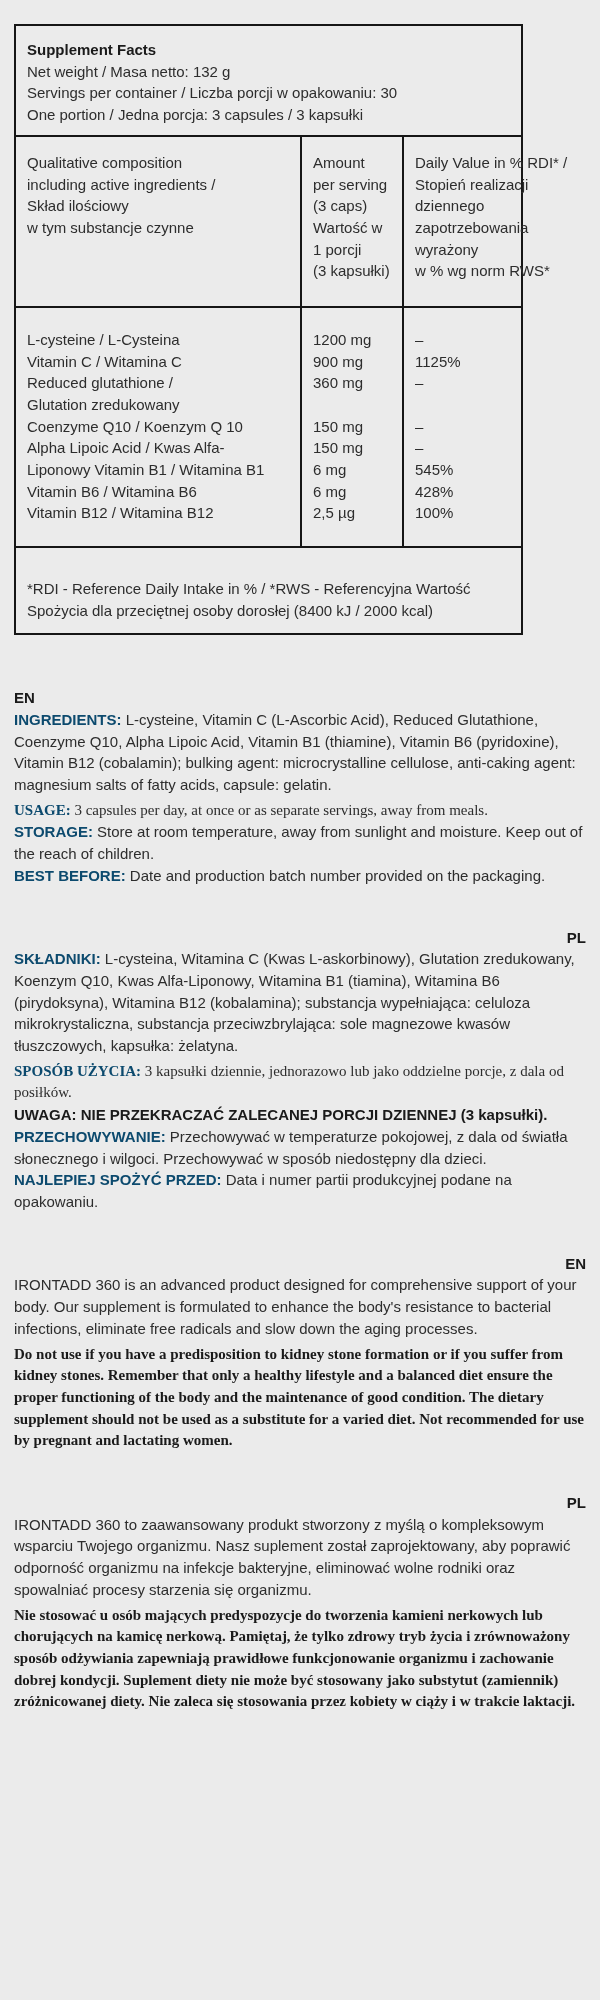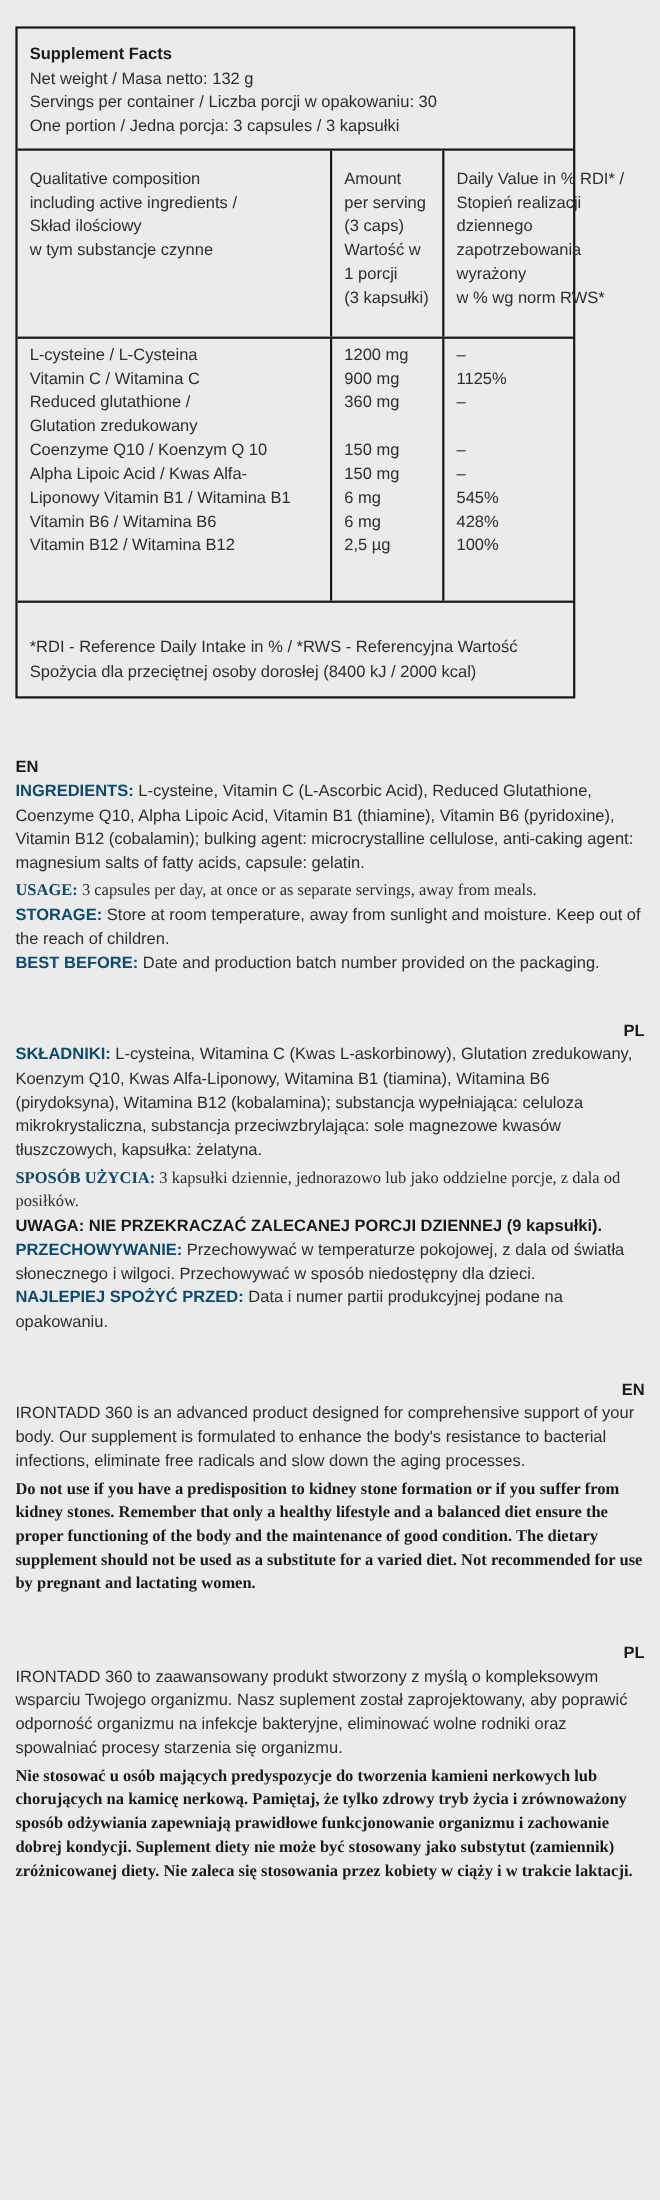--- a/index.html
+++ b/index.html
@@ -26,21 +26,21 @@
     border-bottom: 2px solid #161616;
     min-height: 108px;
   }
   .sf-title { font-weight: 700; color: #1a1a1a; }
   .info-line { min-height: 21.7px; }
 
   .sf-row { display: grid; grid-template-columns: 284px 102px 183px; }
   .sf-header { border-bottom: 2px solid #161616; min-height: 171px; }
   .sf-body { border-bottom: 2px solid #161616; min-height: 240px; }
   .cell { padding: 15px 8px 6px 11px; }
-  .sf-body .cell { padding-top: 4px; }
+  .sf-body .cell { padding-top: 21px; }
   .cell.c2, .cell.c3 { border-left: 2px solid #161616; }
   .cell-line { min-height: 21.7px; white-space: nowrap; }
   .sf-header .cell-line { white-space: normal; }
   .sf-foot { padding: 30px 11px 12px 11px; min-height: 85px; }
 
   
   .text-area { margin-top: 52px; padding-right: 2px; }
   .lang { font-weight: 700; color: #1a1a1a; }
   .para b { color: #0c4a6e; }
   .bold-para { font-weight: 700; color: #1a1a1a; }
@@ -132,21 +132,21 @@
     <p class="para"><b>INGREDIENTS:</b> <span>L-cysteine, Vitamin C (L-Ascorbic Acid), Reduced Glutathione, Coenzyme Q10, Alpha Lipoic Acid, Vitamin B1 (thiamine), Vitamin B6 (pyridoxine), Vitamin B12 (cobalamin); bulking agent: microcrystalline cellulose, anti-caking agent: magnesium salts of fatty acids, capsule: gelatin.</span></p>
 
     <p class="para mt-line"><b>USAGE:</b> <span>3 capsules per day, at once or as separate servings, away from meals.</span></p>
     <p class="para"><b>STORAGE:</b> <span>Store at room temperature, away from sunlight and moisture. Keep out of the reach of children.</span></p>
     <p class="para"><b>BEST BEFORE:</b> <span>Date and production batch number provided on the packaging.</span></p>
 
     <p class="lang mt-lang">PL</p>
     <p class="para"><b>SKŁADNIKI:</b> <span>L-cysteina, Witamina C (Kwas L-askorbinowy), Glutation zredukowany, Koenzym Q10, Kwas Alfa-Liponowy, Witamina B1 (tiamina), Witamina B6 (pirydoksyna), Witamina B12 (kobalamina); substancja wypełniająca: celuloza mikrokrystaliczna, substancja przeciwzbrylająca: sole magnezowe kwasów tłuszczowych, kapsułka: żelatyna.</span></p>
 
     <p class="para mt-line"><b>SPOSÓB UŻYCIA:</b> <span>3 kapsułki dziennie, jednorazowo lub jako oddzielne porcje, z dala od posiłków.</span></p>
-    <p class="bold-para">UWAGA: NIE PRZEKRACZAĆ ZALECANEJ PORCJI DZIENNEJ (9 kapsułki).</p>
+    <p class="bold-para">UWAGA: NIE PRZEKRACZAĆ ZALECANEJ PORCJI DZIENNEJ (3 kapsułki).</p>
     <p class="para"><b>PRZECHOWYWANIE:</b> <span>Przechowywać w temperaturze pokojowej, z dala od światła słonecznego i wilgoci. Przechowywać w sposób niedostępny dla dzieci.</span></p>
     <p class="para"><b>NAJLEPIEJ SPOŻYĆ PRZED:</b> <span>Data i numer partii produkcyjnej podane na opakowaniu.</span></p>
 
     <p class="lang mt-lang">EN</p>
     <p class="para">IRONTADD 360 is an advanced product designed for comprehensive support of your body. Our supplement is formulated to enhance the body's resistance to bacterial infections, eliminate free radicals and slow down the aging processes.</p>
 
     <p class="bold-para mt-line">Do not use if you have a predisposition to kidney stone formation or if you suffer from kidney stones. Remember that only a healthy lifestyle and a balanced diet ensure the proper functioning of the body and the maintenance of good condition. The dietary supplement should not be used as a substitute for a varied diet. Not recommended for use by pregnant and lactating women.</p>
 
     <p class="lang mt-lang">PL</p>
     <p class="para">IRONTADD 360 to zaawansowany produkt stworzony z myślą o kompleksowym wsparciu Twojego organizmu. Nasz suplement został zaprojektowany, aby poprawić odporność organizmu na infekcje bakteryjne, eliminować wolne rodniki oraz spowalniać procesy starzenia się organizmu.</p>

